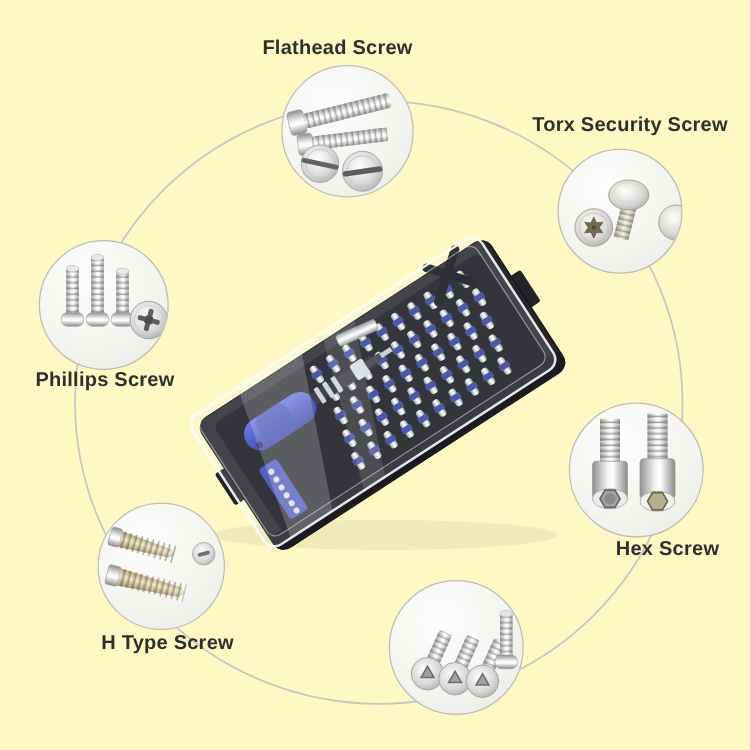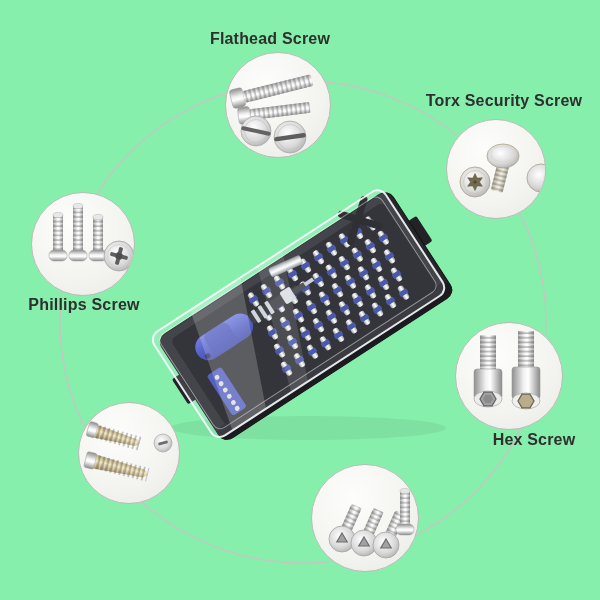--- a/index.html
+++ b/index.html
@@ -1,16 +1,16 @@
 <!DOCTYPE html>
 <html><head>
 <meta charset="utf-8">
 <style>
   html,body{margin:0;padding:0;background:#ffffff;}
-  .stage{position:relative;width:600px;height:600px;background:#86efac;overflow:hidden;
+  .stage{position:relative;width:600px;height:600px;background:#fef9c3;overflow:hidden;
          font-family:"Liberation Sans", sans-serif;}
   .connector{position:absolute;left:0;top:0;}
   .photo-circle{position:absolute;border-radius:50%;border:1px solid #bcbcb8;overflow:hidden;
     background:radial-gradient(circle at 38% 30%, #fdfdfc 0%, #f3f3ef 60%, #e9e9e4 100%);
     box-shadow:0 0 0 0 transparent;}
   .photo-circle svg{display:block;width:100%;height:100%;}
   .label{position:absolute;width:200px;text-align:center;font-weight:bold;
          font-size:16px;color:#2f2f2f;letter-spacing:.2px;white-space:nowrap;}
   
   .c-flathead{left:225px;top:52px;width:104px;height:104px;}
@@ -284,14 +284,15 @@
         <ellipse cx="70" cy="78" rx="14" ry="8" fill="#f0f0ee" stroke="#b0b0b0" stroke-width=".8"></ellipse>
         <polygon points="78,78 74,84.9 66,84.9 62,78 66,71.1 74,71.1" fill="#b7ae8c" stroke="#6d6552" stroke-width="1.3"></polygon>
       </g>
     </svg>
   </div>
 
   <div class="label l-flathead">Flathead Screw</div>
   <div class="label l-torx">Torx Security Screw</div>
   <div class="label l-phillips">Phillips Screw</div>
   <div class="label l-hex">Hex Screw</div>
+  <div class="label l-htype">H Type Screw</div>
 
 </div>
 
 </body></html>

